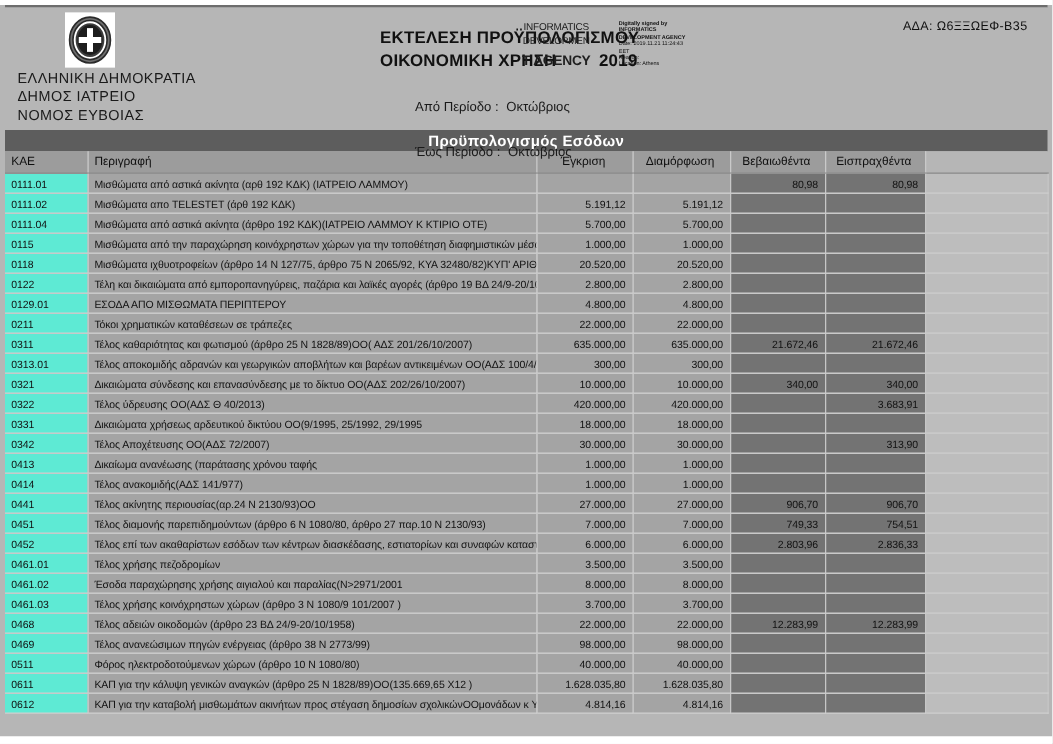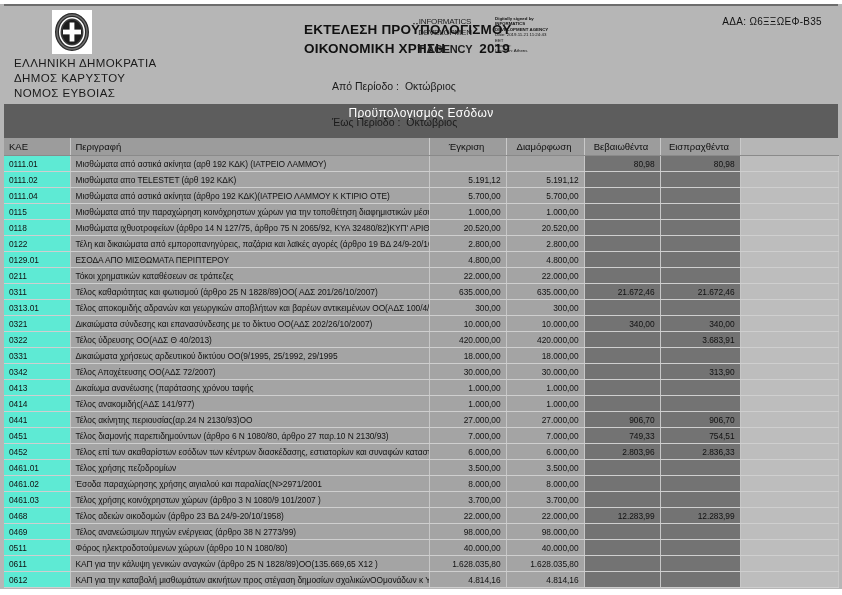--- a/index.html
+++ b/index.html
@@ -142,25 +142,25 @@
     right: 16px;
     top: 10px;
     font-size: 10px;
     color: #111;
     letter-spacing: 0.3px;
     white-space: nowrap;
   }
 
   
   .banner {
-    height: 34px;
+    height: 17px;
     background: #5d5d5d;
     color: #ffffff;
     font-size: 12px;
-    font-weight: normal;
+    font-weight: bold;
     text-align: center;
     line-height: 19px;
     letter-spacing: 0.3px;
   }
 
   
   table.grid {
     border-collapse: collapse;
     width: 834px;
     table-layout: fixed;
@@ -239,21 +239,21 @@
               <ellipse cx="20" cy="22" rx="15" ry="17" fill="none" stroke="#2a2a2a" stroke-width="4"></ellipse>
               <ellipse cx="20" cy="22" rx="15" ry="17" fill="none" stroke="#6f6f6f" stroke-width="1.4"></ellipse>
               <ellipse cx="20" cy="22" rx="11.5" ry="13.5" fill="#3c3c3c"></ellipse>
               <ellipse cx="20" cy="22" rx="10" ry="12" fill="#1d1d1d"></ellipse>
               <rect x="17.6" y="12.5" width="4.8" height="19" fill="#ffffff"></rect>
               <rect x="11" y="19.6" width="18" height="4.8" fill="#ffffff"></rect>
             </svg>
           </div>
           <div class="org-lines">
             <div>ΕΛΛΗΝΙΚΗ ΔΗΜΟΚΡΑΤΙΑ</div>
-            <div>ΔΗΜΟΣ ΚΑΡΥΣΤΟΥ</div>
+            <div>ΔΗΜΟΣ ΙΑΤΡΕΙΟ</div>
             <div>ΝΟΜΟΣ ΕΥΒΟΙΑΣ</div>
           </div>
         </div>
 
         <div class="title-block">
           <div class="title-main">ΕΚΤΕΛΕΣΗ ΠΡΟΫΠΟΛΟΓΙΣΜΟΥ</div>
           <div class="title-main">
             <span>ΟΙΚΟΝΟΜΙΚΗ ΧΡΗΣΗ</span><span class="title-year">2019</span>
           </div>
           <div class="period-row">

